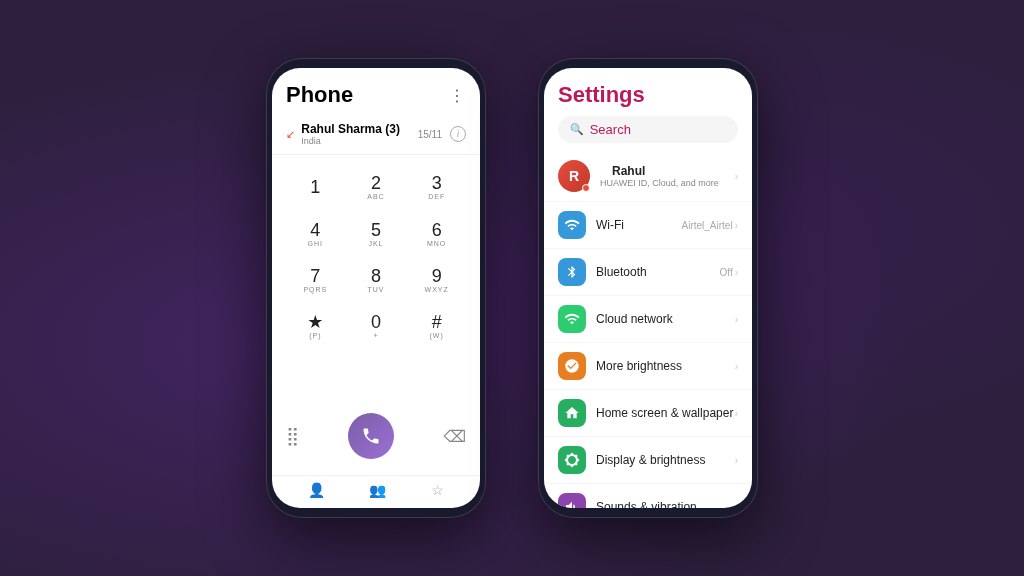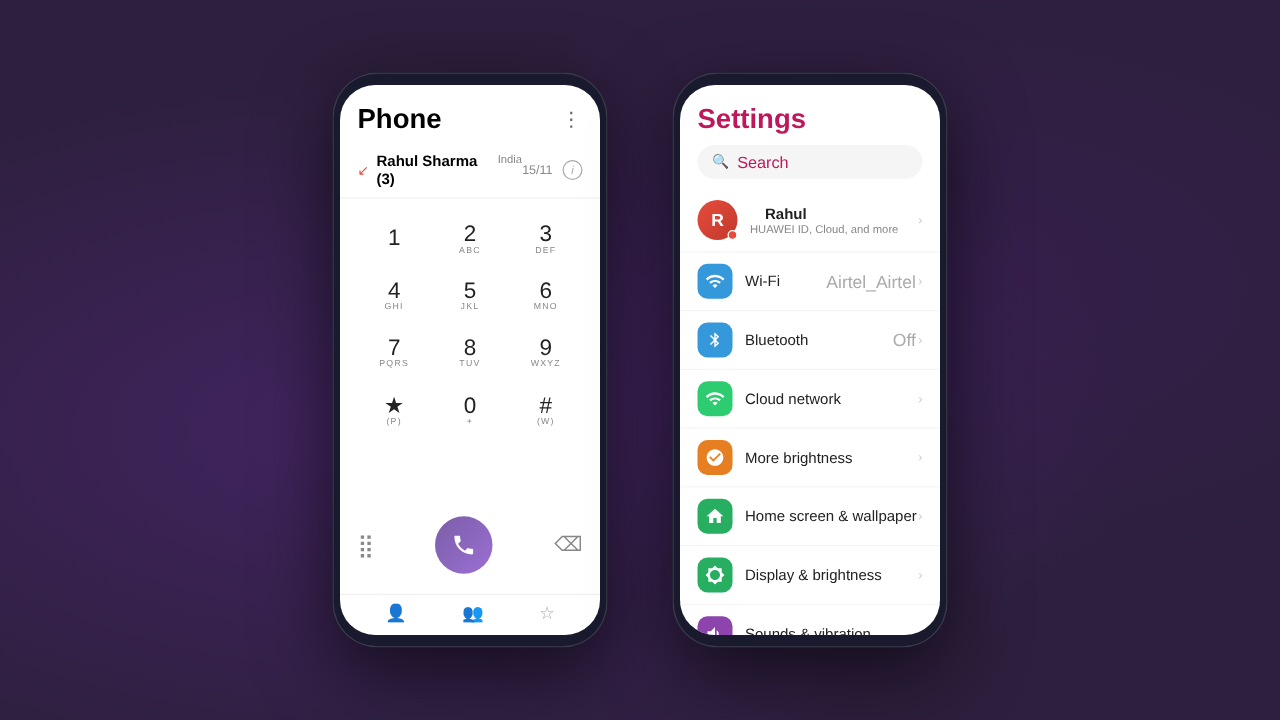--- a/index.html
+++ b/index.html
@@ -96,21 +96,21 @@
       gap: 6px;
     }
 
     .call-arrow {
       color: #e74c3c;
       font-size: 11px;
     }
 
     .call-info-text {
       display: flex;
-      flex-direction: row;
+      flex-direction: column;
     }
 
     .caller-name {
       font-size: 12px;
       font-weight: 600;
       color: #000;
     }
 
     .caller-country {
       font-size: 9px;
@@ -290,21 +290,21 @@
       color: #222;
     }
 
     .settings-item-right {
       display: flex;
       align-items: center;
       gap: 2px;
     }
 
     .settings-item-value {
-      font-size: 14px;
+      font-size: 10px;
       color: #aaa;
     }
 
     .chevron {
       color: #ccc;
       font-size: 10px;
     }
 
     
     .profile-item {

